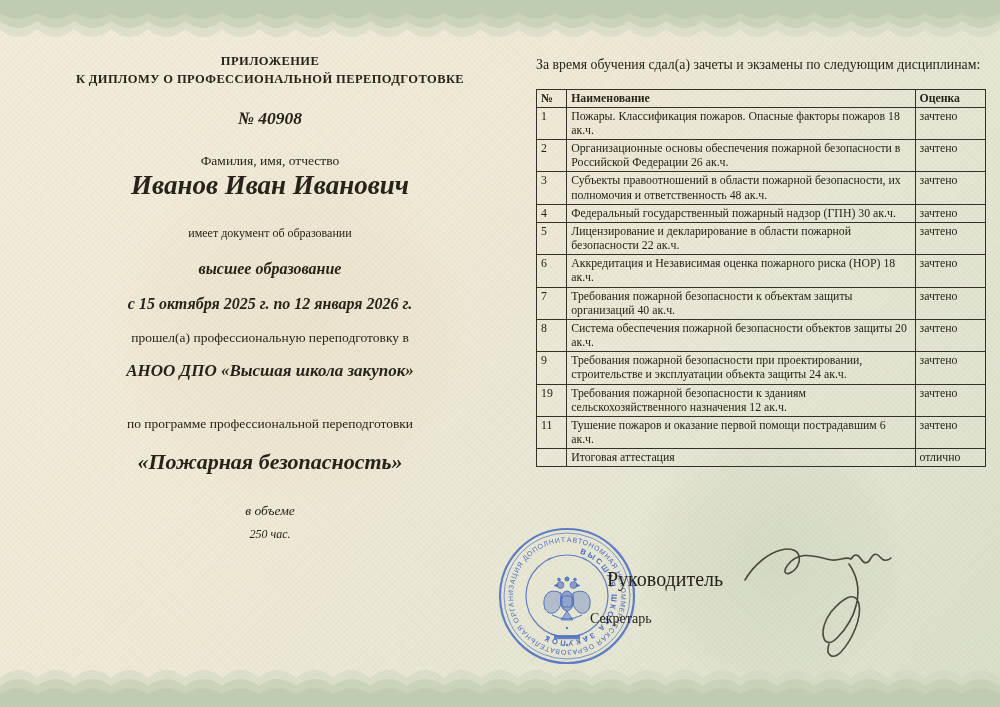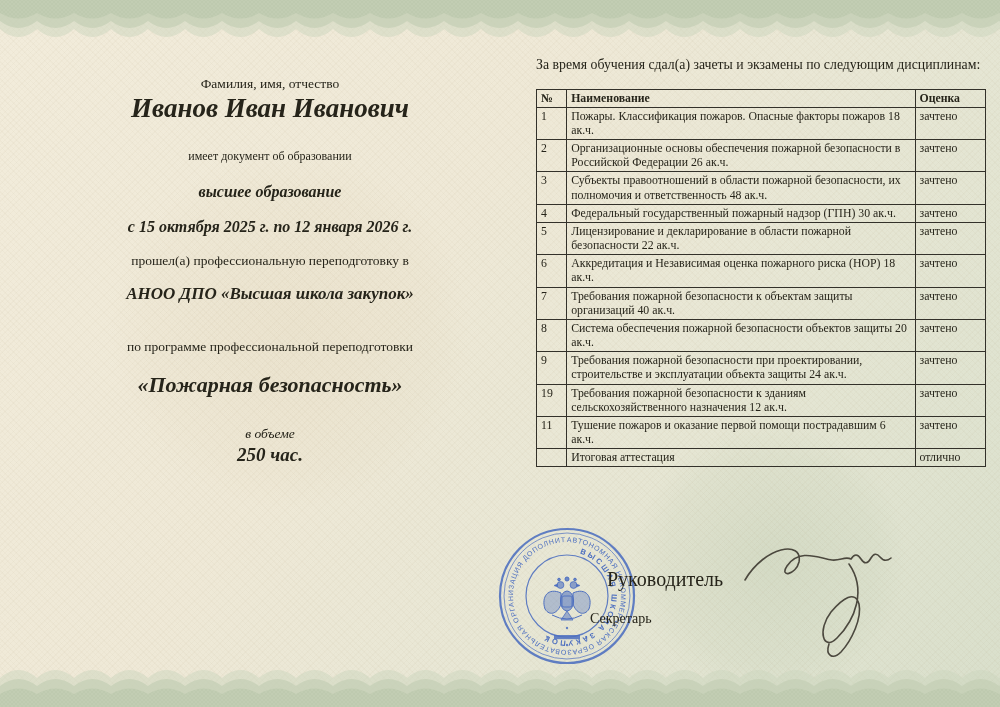--- a/index.html
+++ b/index.html
@@ -31,21 +31,21 @@
   .plain-label{margin-top:24px;font-size:13.5px;}
   .fio{margin-top:1px;font-weight:bold;font-style:italic;font-size:27px;}
   .has-doc{margin-top:25px;font-size:12px;}
   .edu{margin-top:19px;font-weight:bold;font-style:italic;font-size:16px;}
   .period{margin-top:17px;font-weight:bold;font-style:italic;font-size:16px;}
   .completed{margin-top:17px;font-size:13.5px;}
   .org{margin-top:15px;font-weight:bold;font-style:italic;font-size:17px;}
   .program-label{margin-top:35px;font-size:13.5px;}
   .program{margin-top:17px;font-weight:bold;font-style:italic;font-size:22px;}
   .volume-label{margin-top:28px;font-size:13.5px;font-style:italic;}
-  .volume{margin-top:2px;font-weight:bold;font-style:italic;font-size:19px;}
+  .volume{margin-top:8px;font-weight:normal;font-style:italic;font-size:12px;}
   
   .right-col{position:absolute;left:536px;top:55px;width:450px;}
   .intro{font-size:13.8px;line-height:1.5;text-align:justify;text-align-last:left;}
   table.disciplines{
     margin-top:13px;border-collapse:collapse;width:450px;
     font-size:11.8px;line-height:1.2;
   }
   table.disciplines th, table.disciplines td{
     border:1px solid #33312a;padding:1px 4px 2px 4px;vertical-align:top;text-align:left;
   }
@@ -74,20 +74,25 @@
     <path id="bt1" fill="url(#net)" opacity="0.95" d="M0,13 q18.5,11 37,0 q18.5,11 37,0 q18.5,11 37,0 q18.5,11 37,0 q18.5,11 37,0 q18.5,11 37,0 q18.5,11 37,0 q18.5,11 37,0 q18.5,11 37,0 q18.5,11 37,0 q18.5,11 37,0 q18.5,11 37,0 q18.5,11 37,0 q18.5,11 37,0 q18.5,11 37,0 q18.5,11 37,0 q18.5,11 37,0 q18.5,11 37,0 q18.5,11 37,0 q18.5,11 37,0 q18.5,11 37,0 q18.5,11 37,0 q18.5,11 37,0 q18.5,11 37,0 q18.5,11 37,0 q18.5,11 37,0 q18.5,11 37,0 q18.5,11 37,0 L1000,0 L0,0 Z"></path>
     <path id="bt2" fill="#b9c6aa" opacity="0.68" d="M0,21 q18.5,14 37,0 q18.5,14 37,0 q18.5,14 37,0 q18.5,14 37,0 q18.5,14 37,0 q18.5,14 37,0 q18.5,14 37,0 q18.5,14 37,0 q18.5,14 37,0 q18.5,14 37,0 q18.5,14 37,0 q18.5,14 37,0 q18.5,14 37,0 q18.5,14 37,0 q18.5,14 37,0 q18.5,14 37,0 q18.5,14 37,0 q18.5,14 37,0 q18.5,14 37,0 q18.5,14 37,0 q18.5,14 37,0 q18.5,14 37,0 q18.5,14 37,0 q18.5,14 37,0 q18.5,14 37,0 q18.5,14 37,0 q18.5,14 37,0 q18.5,14 37,0 L1000,0 L0,0 Z"></path>
     <path id="bt3" fill="#ccd5bd" opacity="0.5" d="M0,29 q18.5,16 37,0 q18.5,16 37,0 q18.5,16 37,0 q18.5,16 37,0 q18.5,16 37,0 q18.5,16 37,0 q18.5,16 37,0 q18.5,16 37,0 q18.5,16 37,0 q18.5,16 37,0 q18.5,16 37,0 q18.5,16 37,0 q18.5,16 37,0 q18.5,16 37,0 q18.5,16 37,0 q18.5,16 37,0 q18.5,16 37,0 q18.5,16 37,0 q18.5,16 37,0 q18.5,16 37,0 q18.5,16 37,0 q18.5,16 37,0 q18.5,16 37,0 q18.5,16 37,0 q18.5,16 37,0 q18.5,16 37,0 q18.5,16 37,0 q18.5,16 37,0 L1000,0 L0,0 Z"></path>
     <rect x="0" y="702" width="1000" height="5" fill="#8ea37f" opacity="0.55"></rect>
     <path id="bb1" fill="url(#net)" opacity="0.95" d="M0,694 q18.5,-11 37,0 q18.5,-11 37,0 q18.5,-11 37,0 q18.5,-11 37,0 q18.5,-11 37,0 q18.5,-11 37,0 q18.5,-11 37,0 q18.5,-11 37,0 q18.5,-11 37,0 q18.5,-11 37,0 q18.5,-11 37,0 q18.5,-11 37,0 q18.5,-11 37,0 q18.5,-11 37,0 q18.5,-11 37,0 q18.5,-11 37,0 q18.5,-11 37,0 q18.5,-11 37,0 q18.5,-11 37,0 q18.5,-11 37,0 q18.5,-11 37,0 q18.5,-11 37,0 q18.5,-11 37,0 q18.5,-11 37,0 q18.5,-11 37,0 q18.5,-11 37,0 q18.5,-11 37,0 q18.5,-11 37,0 L1000,707 L0,707 Z"></path>
     <path id="bb2" fill="#b9c6aa" opacity="0.68" d="M0,686 q18.5,-14 37,0 q18.5,-14 37,0 q18.5,-14 37,0 q18.5,-14 37,0 q18.5,-14 37,0 q18.5,-14 37,0 q18.5,-14 37,0 q18.5,-14 37,0 q18.5,-14 37,0 q18.5,-14 37,0 q18.5,-14 37,0 q18.5,-14 37,0 q18.5,-14 37,0 q18.5,-14 37,0 q18.5,-14 37,0 q18.5,-14 37,0 q18.5,-14 37,0 q18.5,-14 37,0 q18.5,-14 37,0 q18.5,-14 37,0 q18.5,-14 37,0 q18.5,-14 37,0 q18.5,-14 37,0 q18.5,-14 37,0 q18.5,-14 37,0 q18.5,-14 37,0 q18.5,-14 37,0 q18.5,-14 37,0 L1000,707 L0,707 Z"></path>
     <path id="bb3" fill="#ccd5bd" opacity="0.5" d="M0,678 q18.5,-16 37,0 q18.5,-16 37,0 q18.5,-16 37,0 q18.5,-16 37,0 q18.5,-16 37,0 q18.5,-16 37,0 q18.5,-16 37,0 q18.5,-16 37,0 q18.5,-16 37,0 q18.5,-16 37,0 q18.5,-16 37,0 q18.5,-16 37,0 q18.5,-16 37,0 q18.5,-16 37,0 q18.5,-16 37,0 q18.5,-16 37,0 q18.5,-16 37,0 q18.5,-16 37,0 q18.5,-16 37,0 q18.5,-16 37,0 q18.5,-16 37,0 q18.5,-16 37,0 q18.5,-16 37,0 q18.5,-16 37,0 q18.5,-16 37,0 q18.5,-16 37,0 q18.5,-16 37,0 q18.5,-16 37,0 L1000,707 L0,707 Z"></path>
   </svg>
 
   <div class="left-col">
+    <div class="doc-title">
+      <div>ПРИЛОЖЕНИЕ</div>
+      <div>К ДИПЛОМУ О ПРОФЕССИОНАЛЬНОЙ ПЕРЕПОДГОТОВКЕ</div>
+    </div>
+    <div class="doc-number">№ 40908</div>
     <div class="plain-label">Фамилия, имя, отчество</div>
     <div class="fio">Иванов Иван Иванович</div>
     <div class="has-doc">имеет документ об образовании</div>
     <div class="edu">высшее образование</div>
     <div class="period">с 15 октября 2025 г. по 12 января 2026 г.</div>
     <div class="completed">прошел(а) профессиональную переподготовку в</div>
     <div class="org">АНОО ДПО «Высшая школа закупок»</div>
     <div class="program-label">по программе профессиональной переподготовки</div>
     <div class="program">«Пожарная безопасность»</div>
     <div class="volume-label">в объеме</div>

